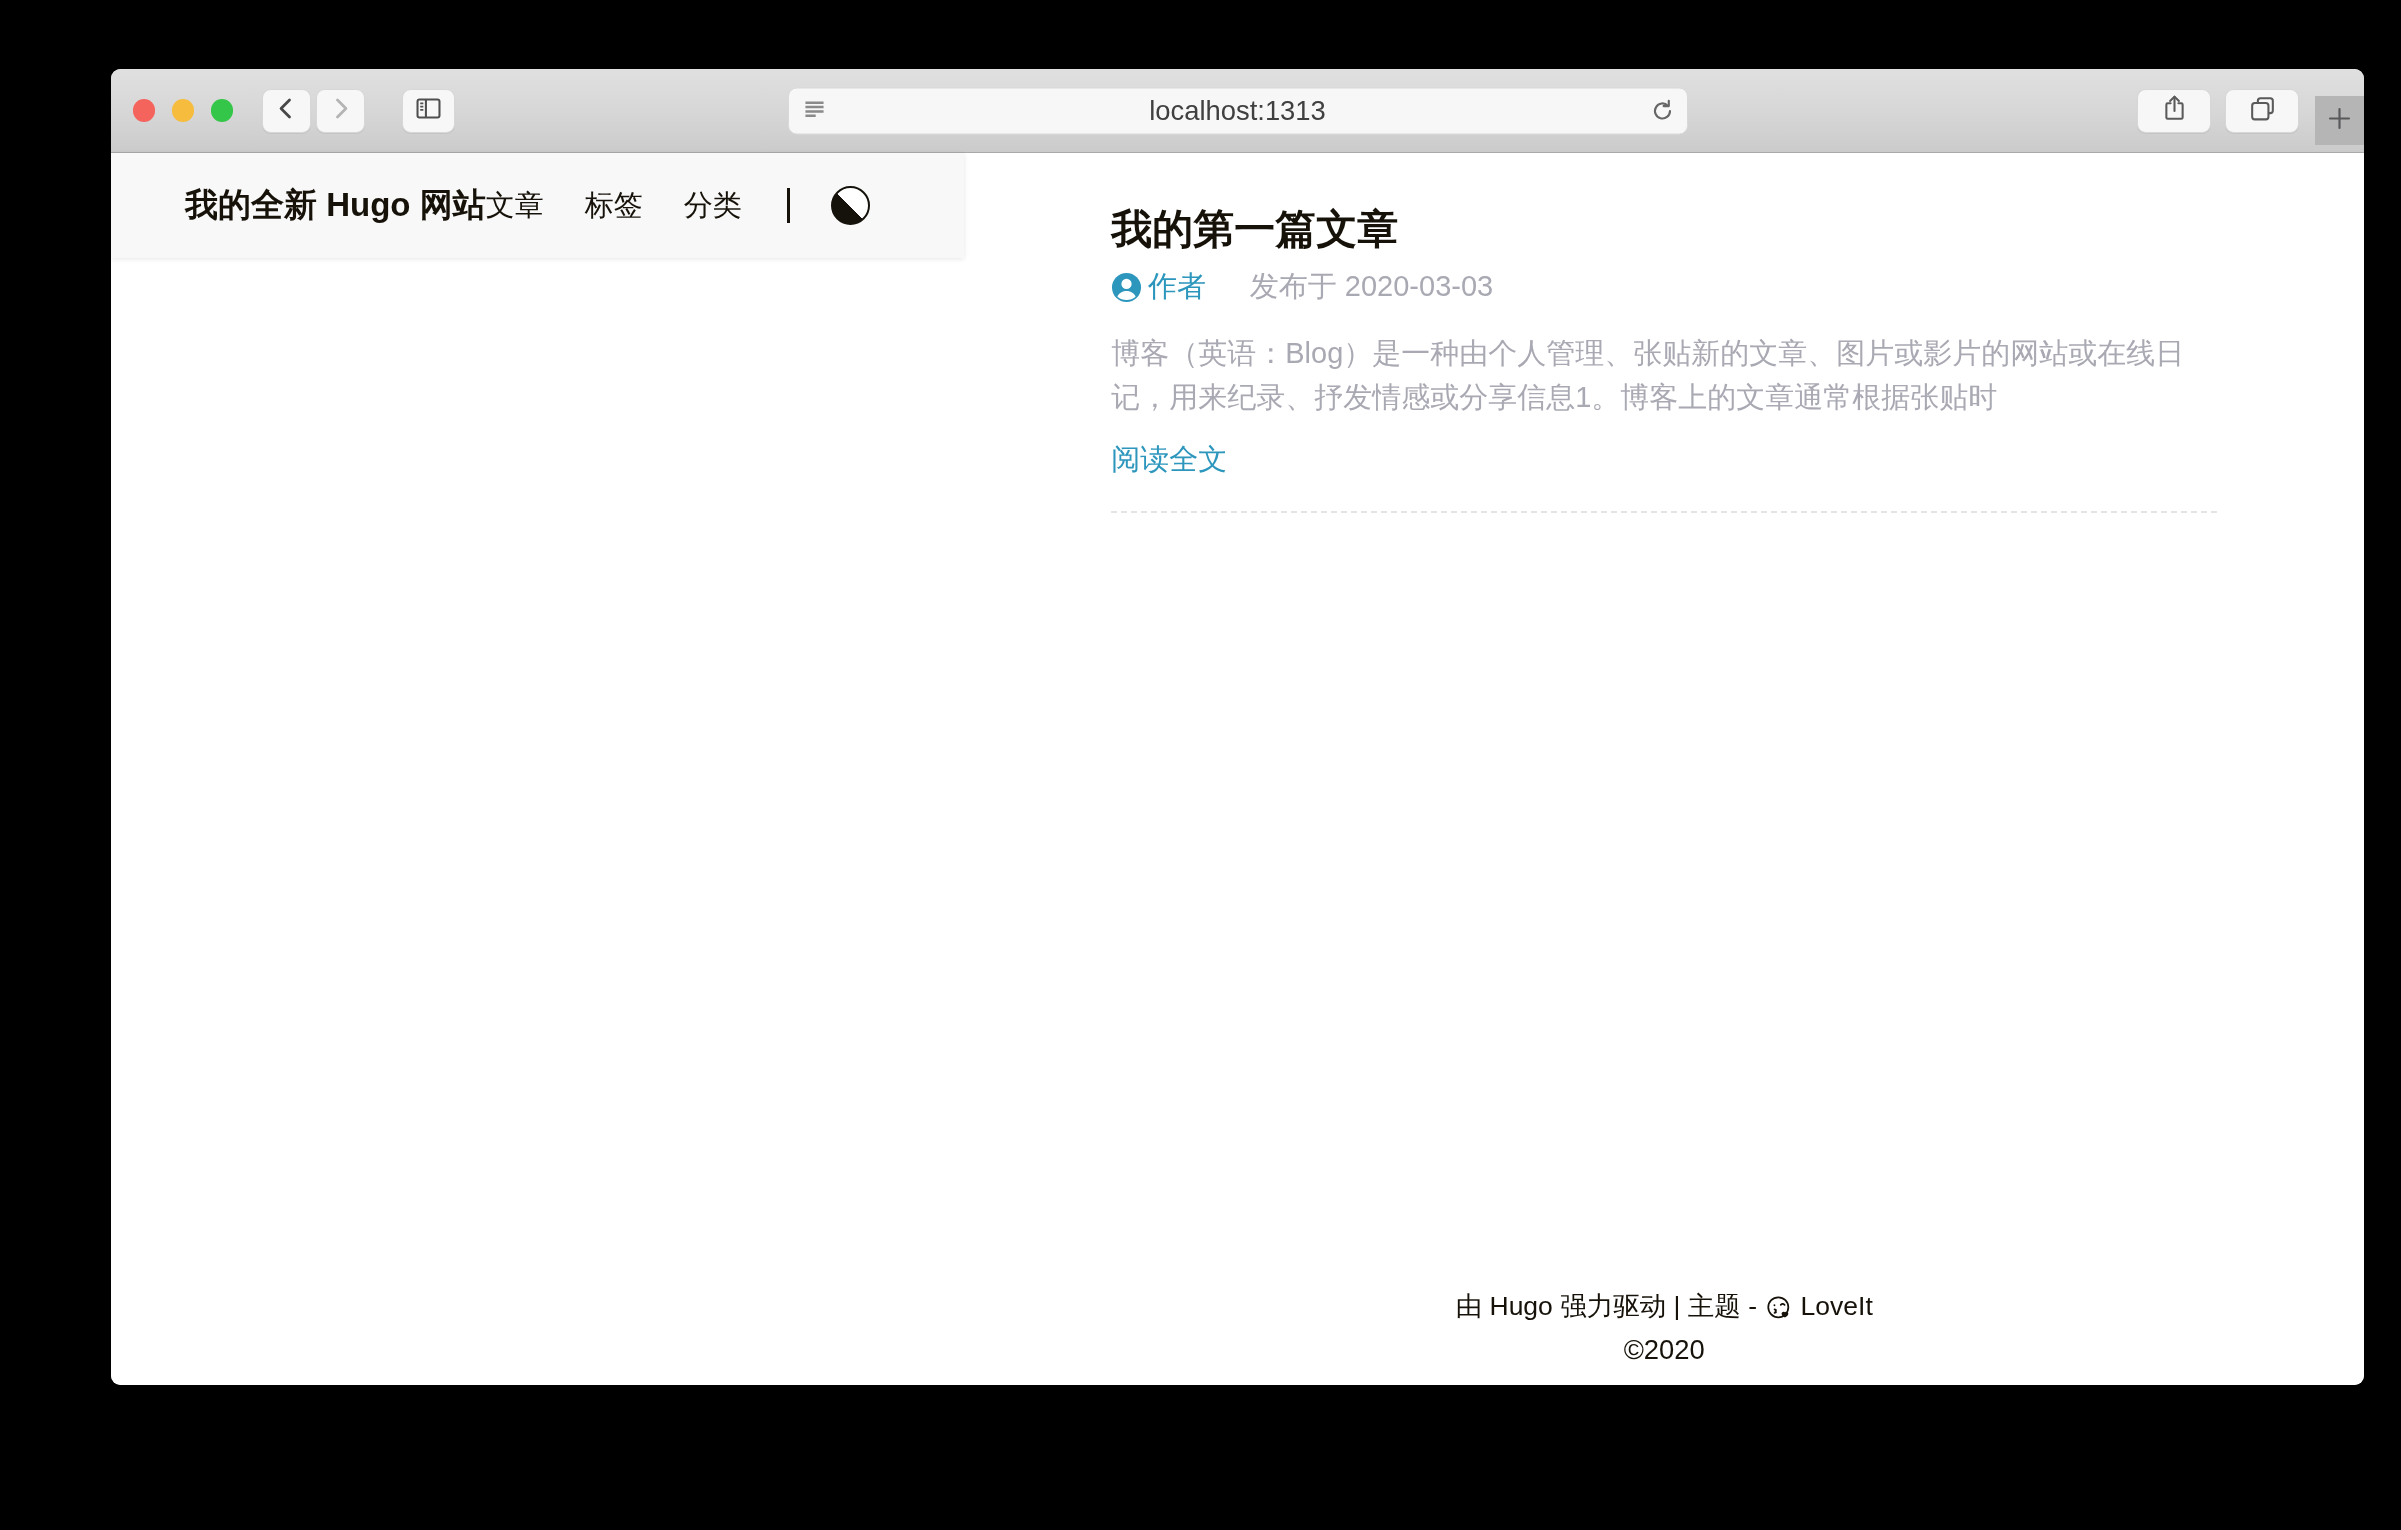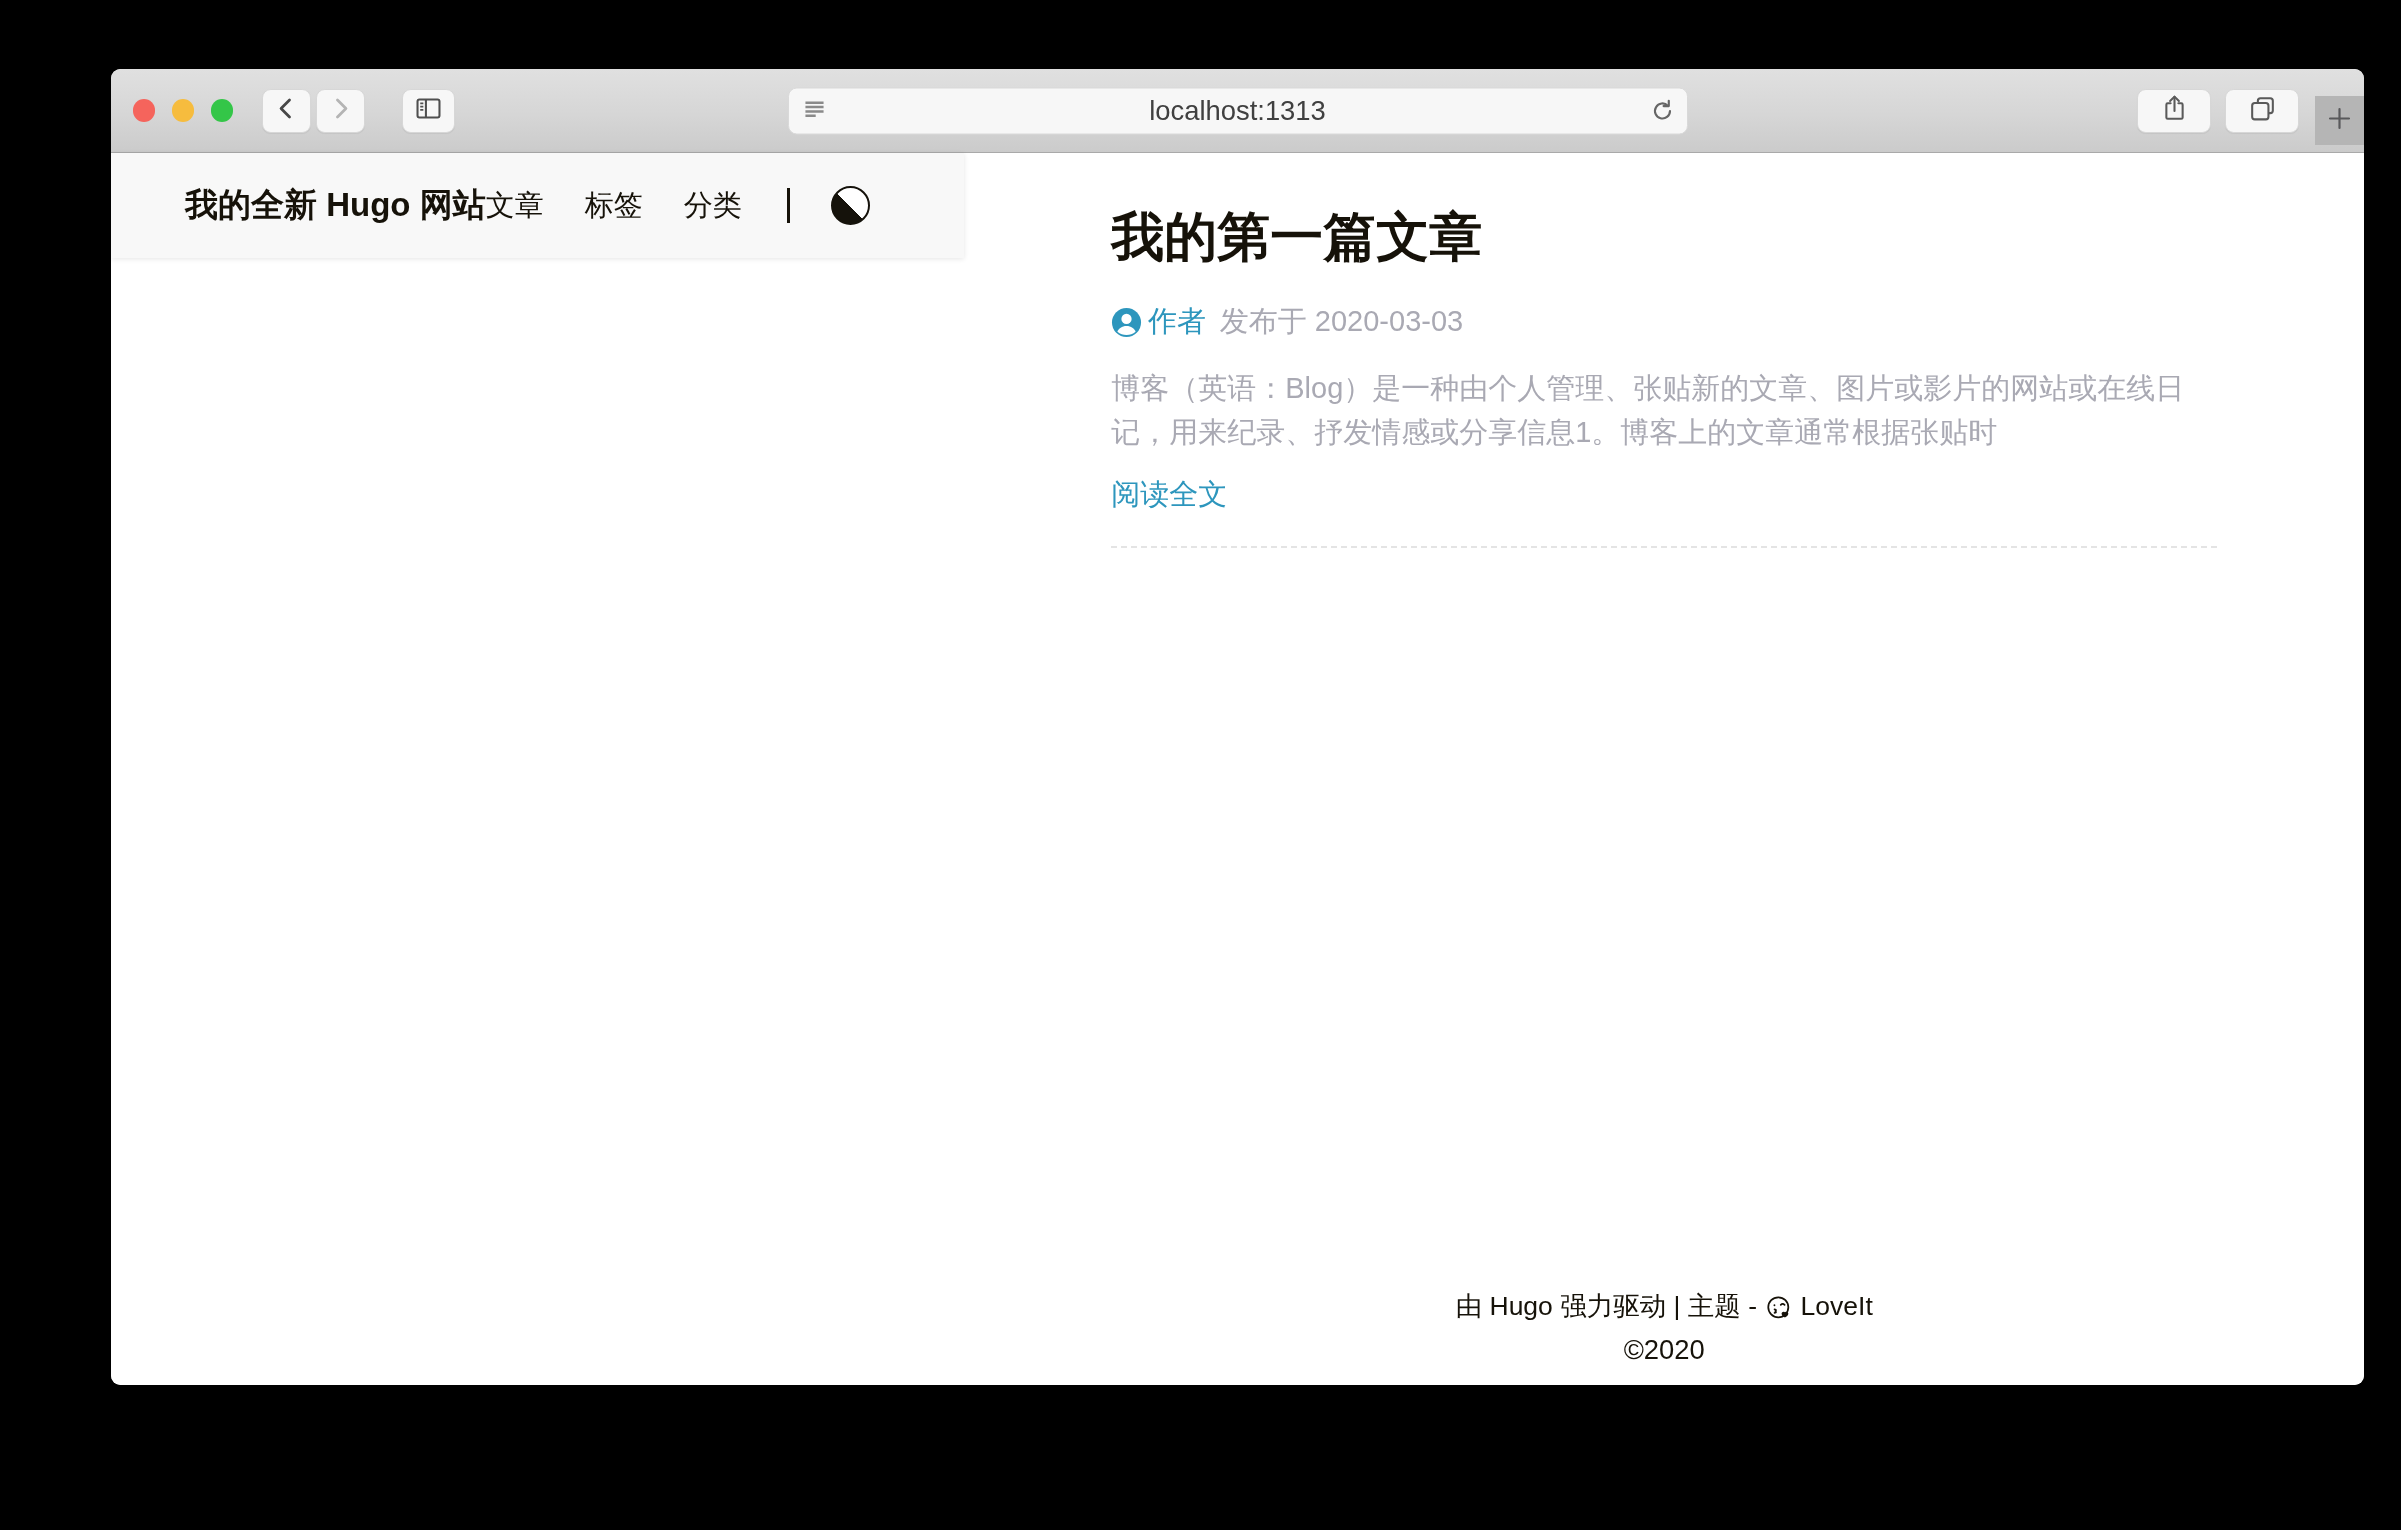--- a/index.html
+++ b/index.html
@@ -84,25 +84,26 @@
   .site-nav { display: flex; align-items: center; gap: 41px; }
   .site-nav a { font-size: 29px; color: #161209; text-decoration: none; }
   .nav-sep { width: 3.9px; height: 35px; background: #161209; margin: 0 0 0 3.9px; }
   .theme-toggle {
     width: 39px; height: 39px; border-radius: 50%;
     border: 2.9px solid #15120b;
     background: linear-gradient(45deg, #15120b 48%, #ffffff 48%);
   }
   .main { flex: 1; display: flex; flex-direction: column; min-height: 0; }
   .article { width: 1106px; margin: 0 auto; padding-top: 49px; }
-  .post-title { font-size: 53px; font-weight: bold; color: #161209; }
+  .post-title { font-size: 41px; font-weight: bold; color: #161209; }
   .post-meta {
-    margin-top: 28px;
+    margin-top: 10px;
     display: flex; align-items: center;
     font-size: 29px;
+    gap: 30px;
   }
   .author { color: #2d96bd; text-decoration: none; display: inline-flex; align-items: center; }
   .author svg { margin-right: 5.9px; }
   .published { color: #a9a9b3; margin-left: 13.7px; }
   .summary {
     margin-top: 23.5px;
     font-size: 29px; line-height: 1.55;
     color: #a9a9b3;
   }
   .read-more {

